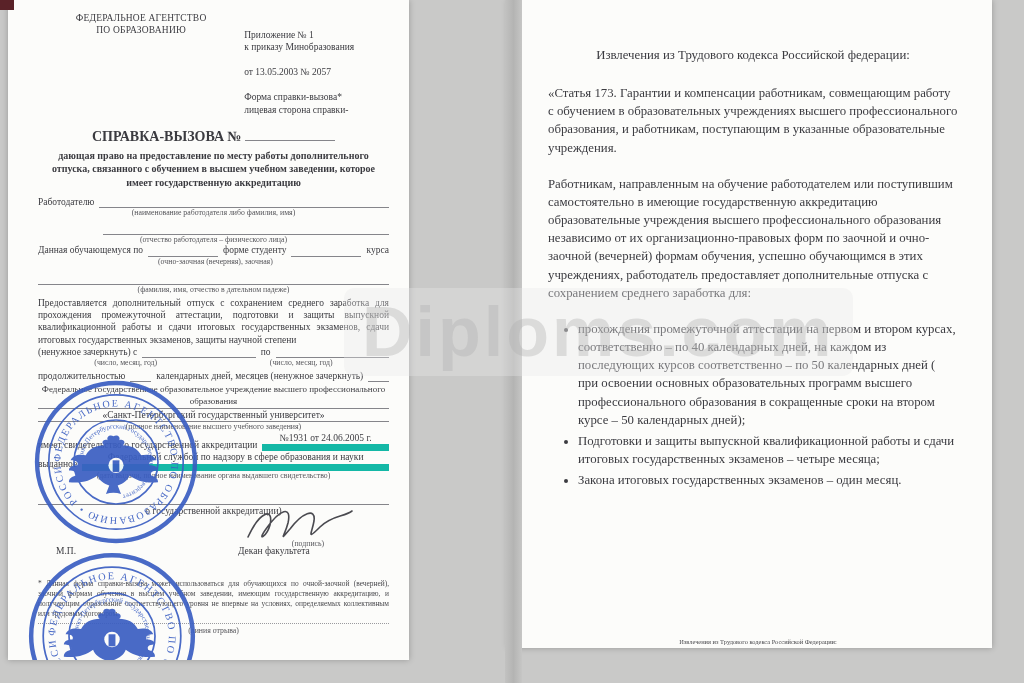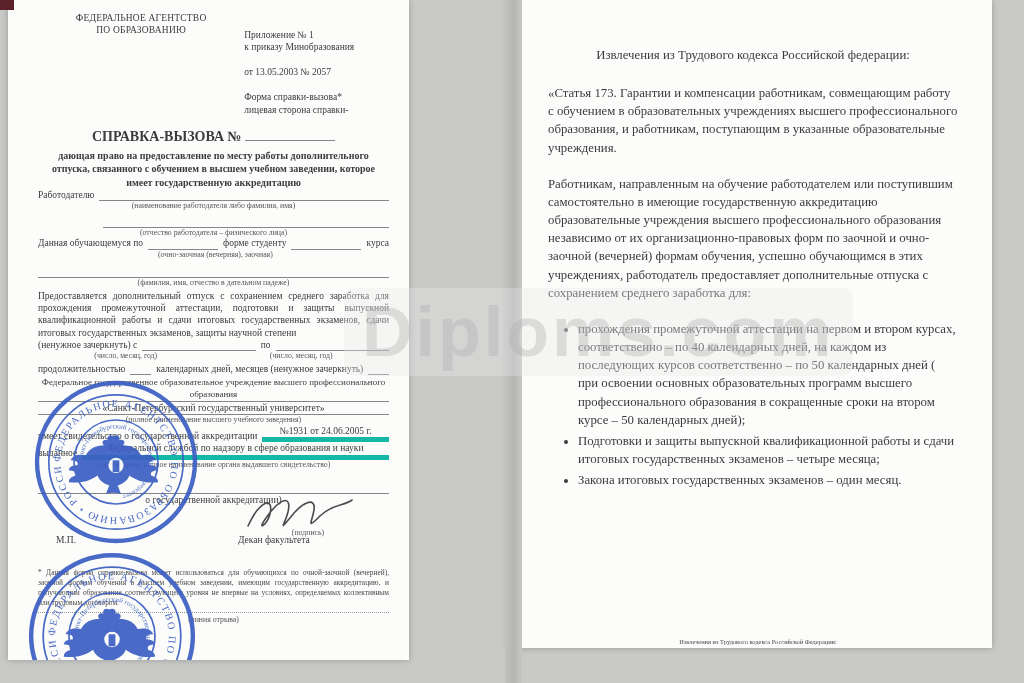--- a/index.html
+++ b/index.html
@@ -33,21 +33,21 @@
   .hdr { display:flex; justify-content:space-between; }
   .hdr-left { width:235px; text-align:center; }
   .hdr-right { width:165px; padding-top:2px;margin-top:15px; }
   .agency { margin-bottom:14px; letter-spacing:.2px; }
   .form-note { margin-top:13px; }
 
   
   .row { display:flex; align-items:flex-end; gap:5px; }
   .fill { flex:1; border-bottom:1px solid #85858a; height:1.1em; }
   .fill-fix { border-bottom:1px solid #85858a; height:1.1em; display:inline-block; }
-  .fill-text { flex:1; border-bottom:5px solid #14b8a6; text-align:center; }
+  .fill-text { flex:1; border-bottom:7px solid #14b8a6; text-align:center; }
   .hint { font-size:7.8px; color:#55555a; text-align:center; line-height:1.25; }
   .uline { border-bottom:1px solid #85858a; }
 
   .title { font-size:14px; margin-top:10px; }
   .subtitle { font-size:10px; margin-top:2px; line-height:1.35; }
 
   .sig-row { position:relative; height:46px; margin-top:4px; }
   .sig-row .mp { position:absolute; left:18px; top:24px; }
   .sig-row .dean { position:absolute; left:200px; top:24px; }
   .sig-block { position:absolute; right:19px; top:-18px; width:140px; text-align:center; }
@@ -106,21 +106,21 @@
   </div>
 
   <div class="title center bold">
     <span>СПРАВКА-ВЫЗОВА №</span>
     <span class="fill-fix" style="width:90px"></span>
   </div>
   <div class="subtitle center bold pre">дающая право на предоставление по месту работы дополнительного
 отпуска, связанного с обучением в высшем учебном заведении, которое
 имеет государственную аккредитацию</div>
 
-  <div class="row" style="">
+  <div class="row" style="margin-top:7px">
     <span>Работодателю</span>
     <span class="fill"></span>
   </div>
   <div class="hint">(наименование работодателя либо фамилия, имя)</div>
   <div class="row" style="margin-top:6px">
     <span style="width:60px"></span>
     <span class="fill"></span>
   </div>
   <div class="hint">(отчество работодателя – физического лица)</div>
 

